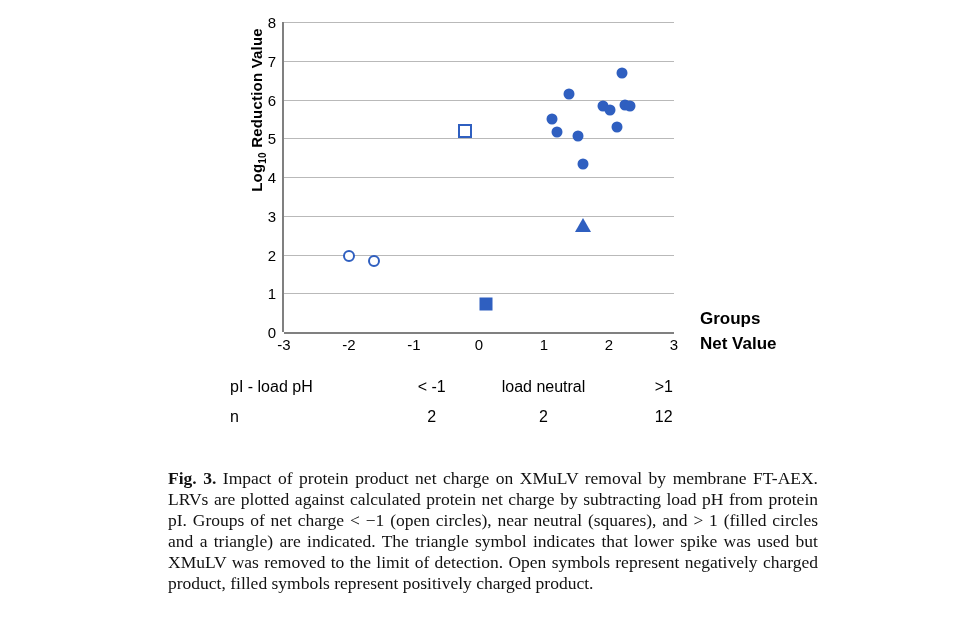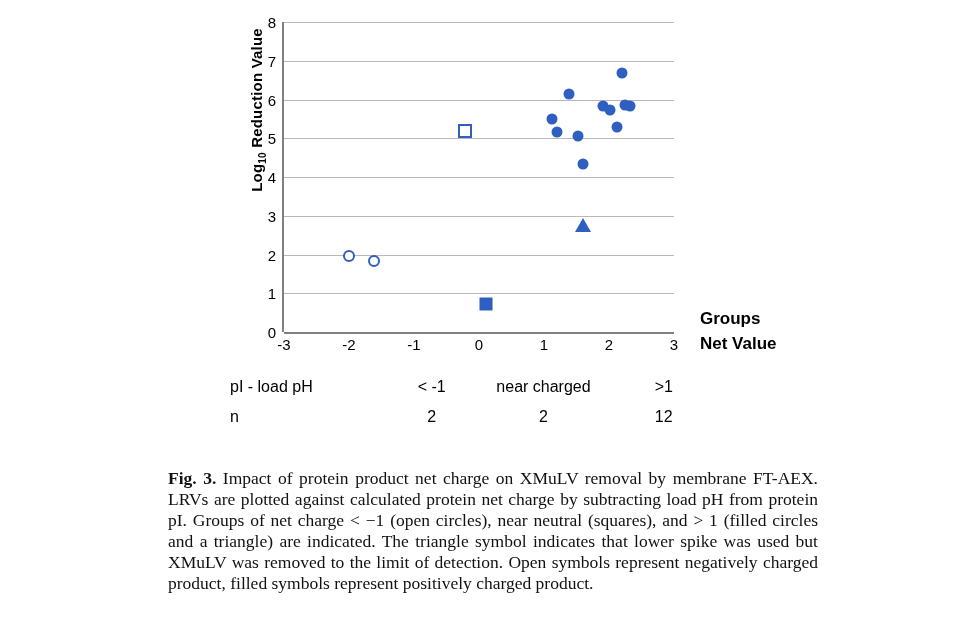--- a/index.html
+++ b/index.html
@@ -246,21 +246,21 @@
     <div id="x-axis-title">
       <div>Groups</div>
       <div>Net Value</div>
     </div>
   </div>
 
   <div id="annot">
       <div class="annot-row" style="top: 0px;">
         <div class="annot-label">pI - load pH</div>
         <div class="annot-cell" style="left: 201.7px;">&lt; -1</div>
-        <div class="annot-cell" style="left: 313.5px;">near charged</div>
+        <div class="annot-cell" style="left: 313.5px;">load neutral</div>
         <div class="annot-cell" style="left: 433.75px;">&gt;1</div>
       </div>
       <div class="annot-row" style="top: 30px;">
         <div class="annot-label">n</div>
         <div class="annot-cell" style="left: 201.7px;">2</div>
         <div class="annot-cell" style="left: 313.5px;">2</div>
         <div class="annot-cell" style="left: 433.75px;">12</div>
       </div>
     </div>
 

